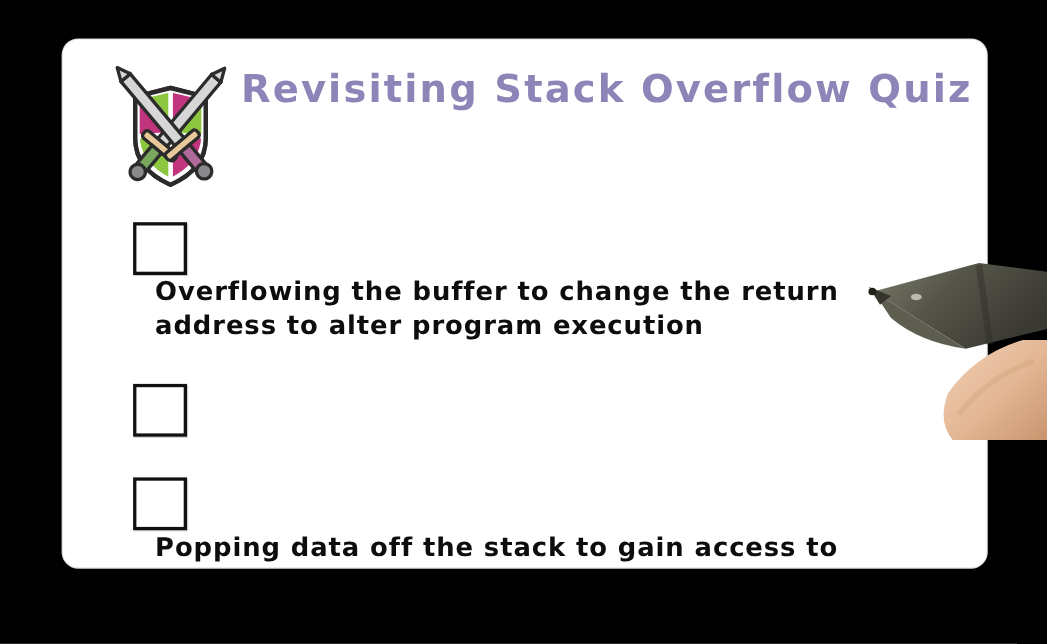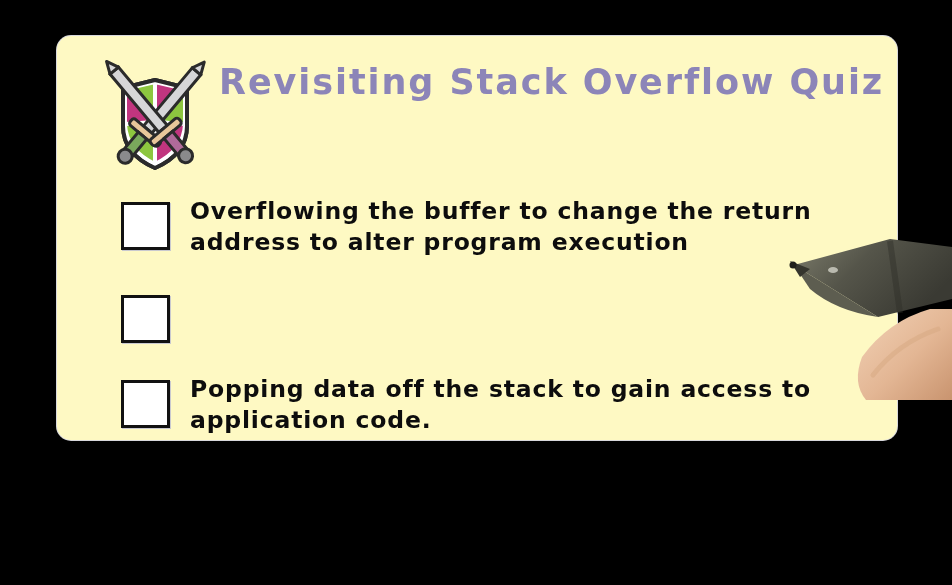--- a/index.html
+++ b/index.html
@@ -19,22 +19,22 @@
     background: #000000;
     overflow: hidden;
   }
 
   
   #card {
     position: absolute;
     left: 57px;
     top: 36px;
     width: 840px;
-    height: 404px;
-    background: #fef9c3;
+    height: 480px;
+    background: #ffffff;
     border-radius: 14px;
     overflow: hidden;
     box-shadow: 0 0 0 1px #d8d8dc;
   }
 
   
   #header {
     position: absolute;
     left: 0; top: 0;
     width: 100%;
@@ -85,20 +85,21 @@
     top: 160px;
     width: 100%;
   }
 
   .option-row {
     position: relative;
     display: flex;
     align-items: flex-start;
     margin-bottom: 31px;
     padding-left: 64px;
+    flex-direction: column;
   }
 
   .checkbox {
     flex: 0 0 auto;
     width: 49px;
     height: 48px;
     border: 3px solid #111111;
     background: #ffffff;
     margin-top: 6px;
     box-shadow: 1px 1px 0 0 #c9c9cf;

